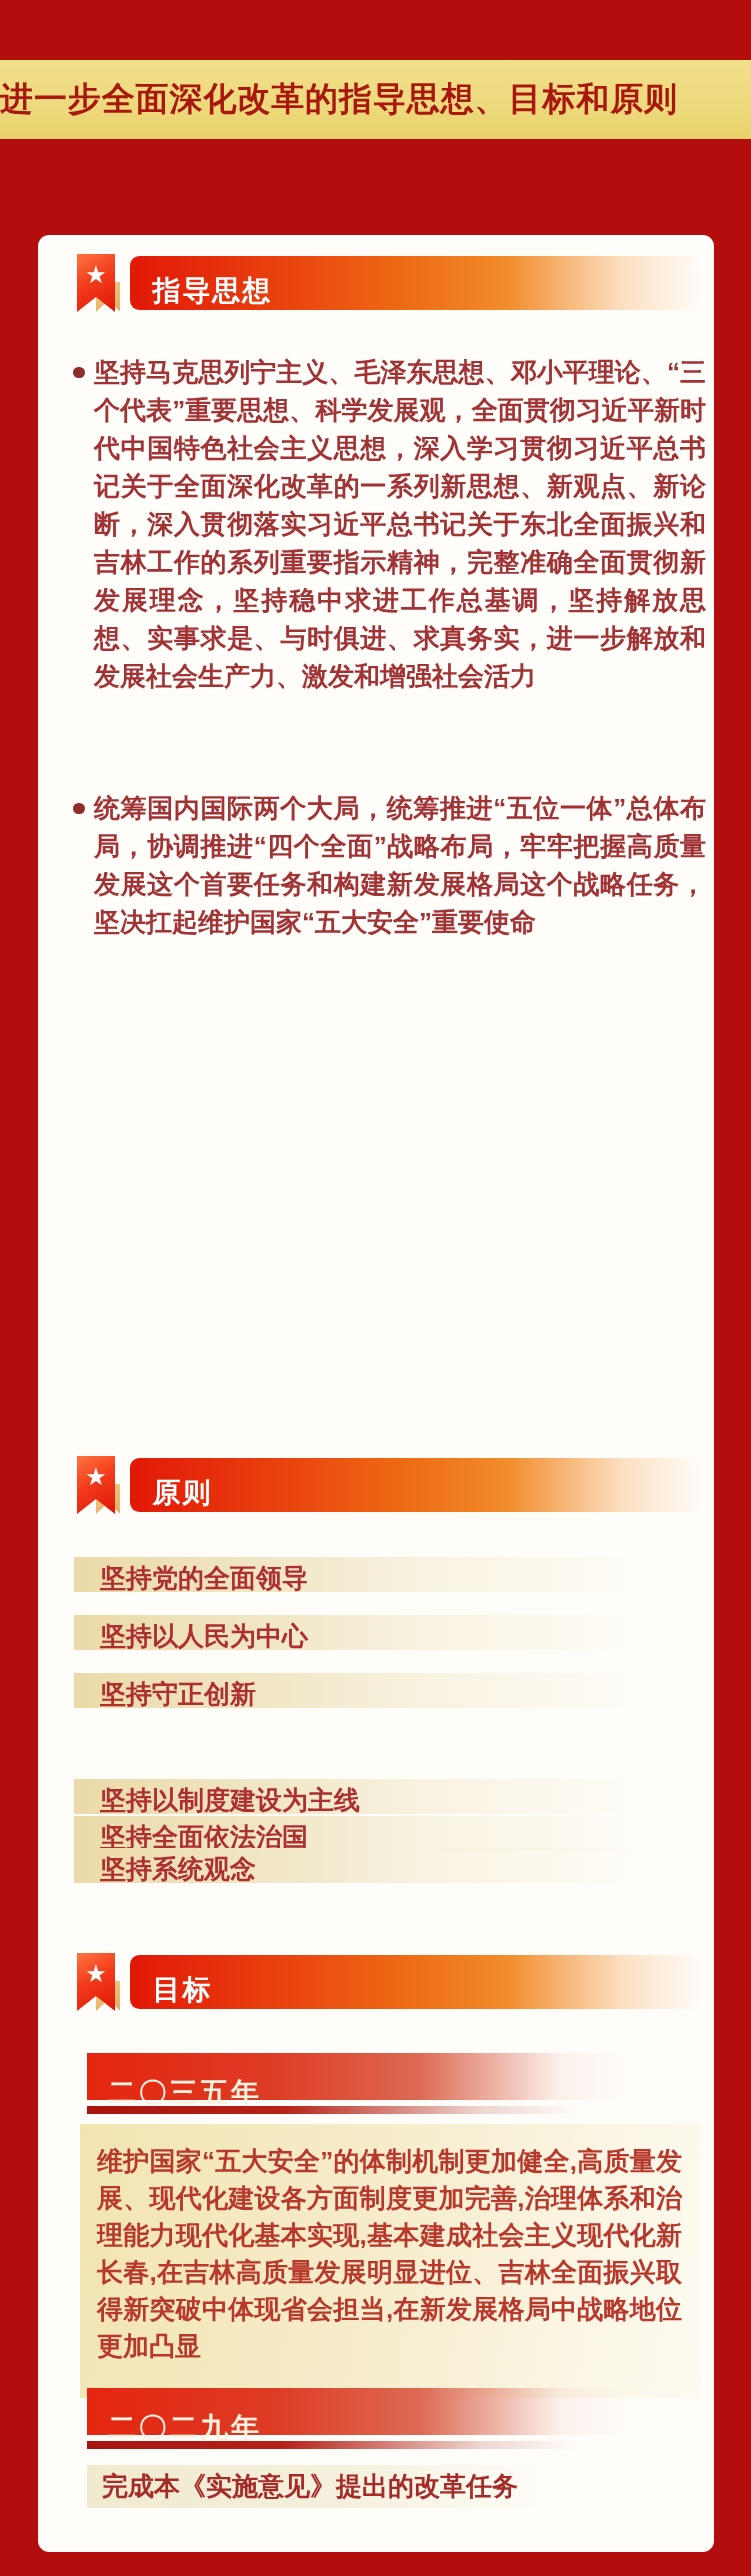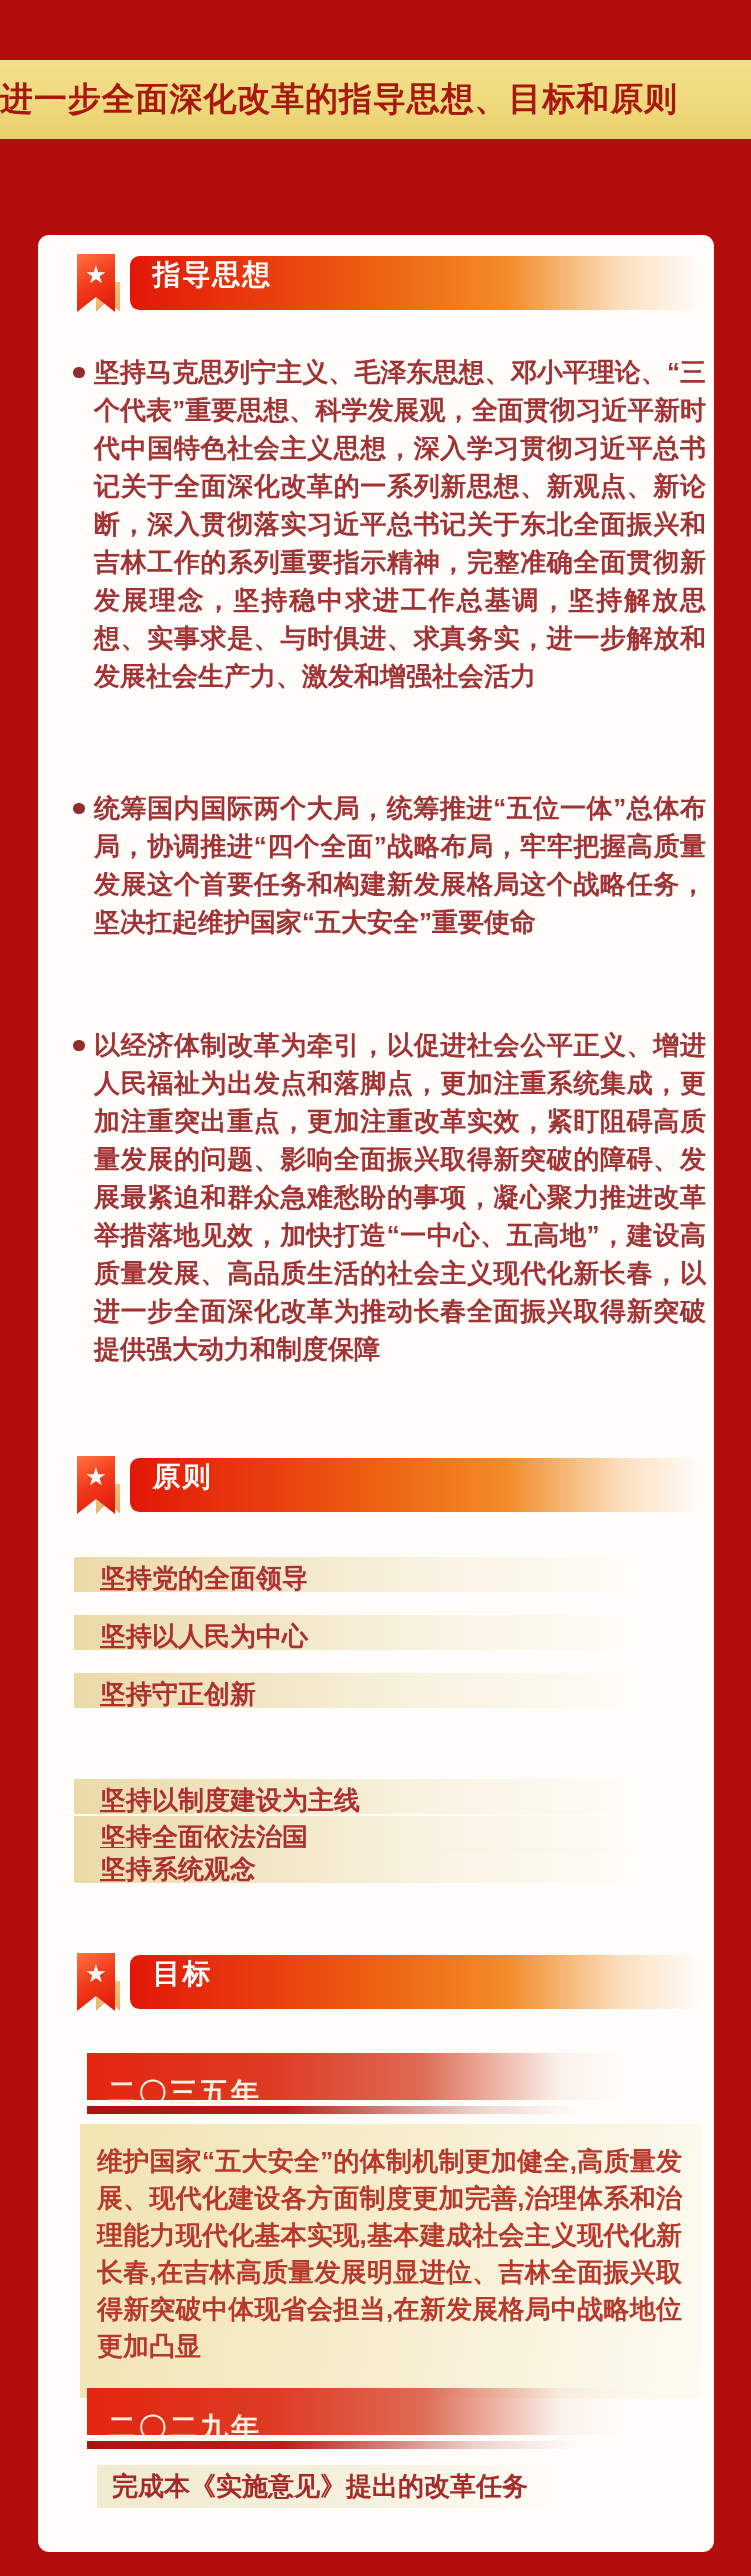--- a/index.html
+++ b/index.html
@@ -41,21 +41,21 @@
     position:absolute;left:0;top:0;width:38px;height:58px;
     background:linear-gradient(150deg,#ff7440 0%,#f23c1b 45%,#e01408 100%);
     clip-path:polygon(0 0,100% 0,100% 100%,50% 74%,0 100%);
     display:flex;justify-content:center;
   }
   .ribbon .star{color:#ffffff;font-size:24.4px;line-height:41px;}
   .sec-bar{
     position:absolute;left:92px;top:1.9px;width:571px;height:54px;
     border-radius:9.4px;
     background:linear-gradient(90deg,#e21808 0%,#ea440f 28%,#ee6a14 48%,#f28c2b 66%,rgba(246,166,84,0.35) 86%,rgba(255,255,255,0) 100%);
-    display:flex;align-items:flex-start;
+    display:flex;align-items:flex-end;
   }
   .sec-bar .sec-title{color:#ffffff;font-weight:bold;font-size:28px;padding-left:22.5px;letter-spacing:1.9px;}
 
   
   .bullet{
     position:absolute;left:56px;width:612px;
     font-size:26px;font-weight:bold;color:#a23335;
     line-height:38px;text-align:justify;
   }
   .bullet .dot{
@@ -85,21 +85,21 @@
     position:absolute;left:49px;width:492px;height:8.4px;
     background:linear-gradient(90deg,#a8150f 0%,#b62218 40%,rgba(200,120,110,0.3) 80%,rgba(255,255,255,0) 100%);
   }
   .goal-panel{
     position:absolute;left:42px;width:621px;height:274px;
     background:linear-gradient(100deg,#f2e4b2 0%,#f6ecca 45%,#faf4e0 75%,#fdfbf2 100%);
     box-sizing:border-box;padding:19px 19px 0 17px;
     font-size:26px;font-weight:bold;color:#b8382c;line-height:37px;text-align:justify;
   }
   .task-bar{
-    position:absolute;left:59px;width:460px;height:43px;
+    position:absolute;left:49px;width:460px;height:43px;
     background:linear-gradient(90deg,#f0ead0 0%,#f5f0dd 55%,#faf7ec 80%,rgba(255,255,255,0) 100%);
     color:#a52b28;font-size:26px;font-weight:bold;line-height:43px;
     padding-left:15px;box-sizing:border-box;white-space:nowrap;
   }
 </style>
 </head>
 <body>
 
 <div class="page">
 
@@ -124,24 +124,20 @@
     <div class="bullet" style="top:118px;">
       <span class="dot"></span>
       <span>坚持马克思列宁主义、毛泽东思想、邓小平理论、“三个代表”重要思想、科学发展观，全面贯彻习近平新时代中国特色社会主义思想，深入学习贯彻习近平总书记关于全面深化改革的一系列新思想、新观点、新论断，深入贯彻落实习近平总书记关于东北全面振兴和吉林工作的系列重要指示精神，完整准确全面贯彻新发展理念，坚持稳中求进工作总基调，坚持解放思想、实事求是、与时俱进、求真务实，进一步解放和发展社会生产力、激发和增强社会活力</span>
     </div>
 
     <div class="bullet" style="top:554px;">
       <span class="dot"></span>
       <span>统筹国内国际两个大局，统筹推进“五位一体”总体布局，协调推进“四个全面”战略布局，牢牢把握高质量发展这个首要任务和构建新发展格局这个战略任务，坚决扛起维护国家“五大安全”重要使命</span>
     </div>
 
-    <div class="bullet" style="top:791px;">
-      <span class="dot"></span>
-      <span>以经济体制改革为牵引，以促进社会公平正义、增进人民福祉为出发点和落脚点，更加注重系统集成，更加注重突出重点，更加注重改革实效，紧盯阻碍高质量发展的问题、影响全面振兴取得新突破的障碍、发展最紧迫和群众急难愁盼的事项，凝心聚力推进改革举措落地见效，加快打造“一中心、五高地”，建设高质量发展、高品质生活的社会主义现代化新长春，以进一步全面深化改革为推动长春全面振兴取得新突破提供强大动力和制度保障</span>
-    </div>
 
     <div class="sec-header" style="top:1221px;">
       <div class="ribbon">
         <div class="fold"></div>
         <div class="main">
           <span class="star">★</span>
         </div>
       </div>
       <div class="sec-bar">
         <span class="sec-title">原则</span>

